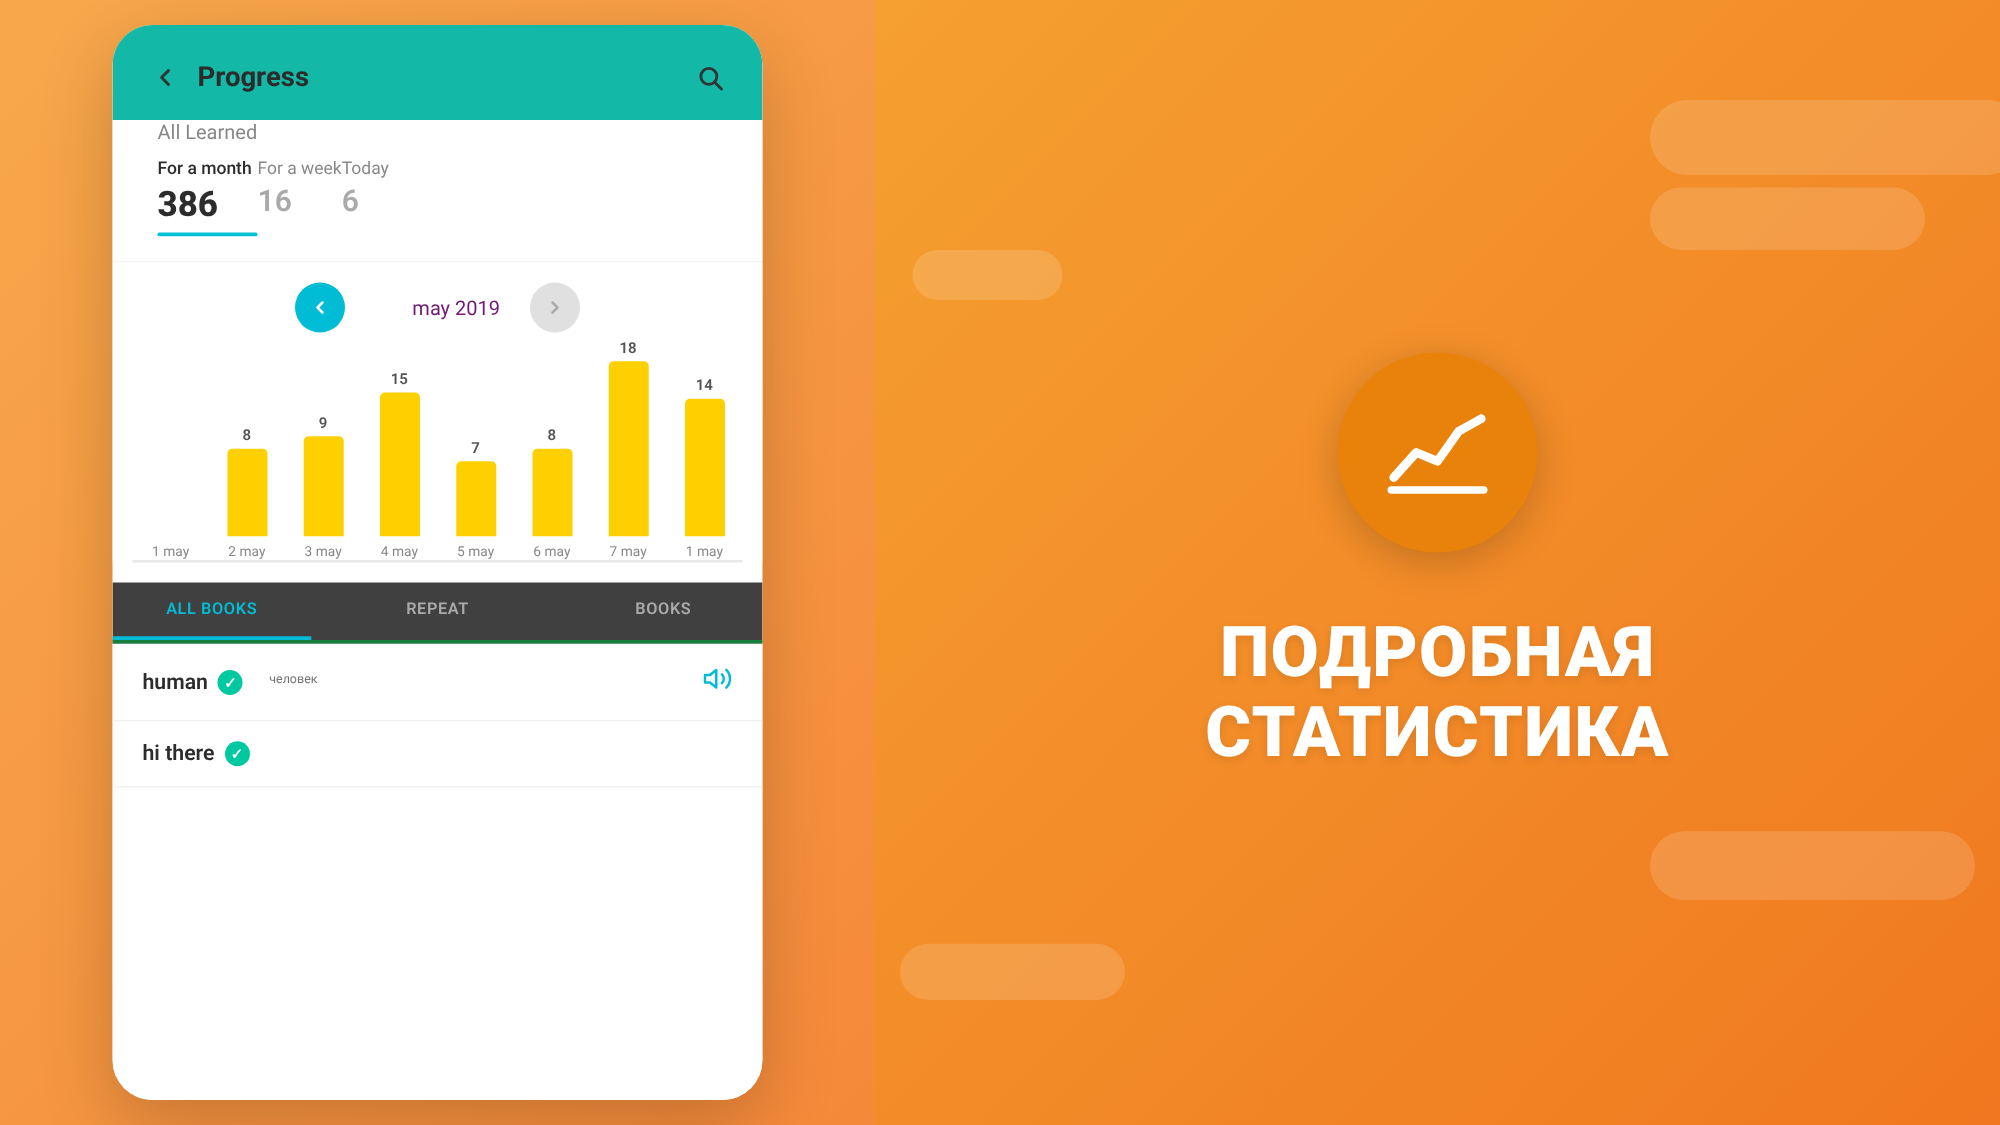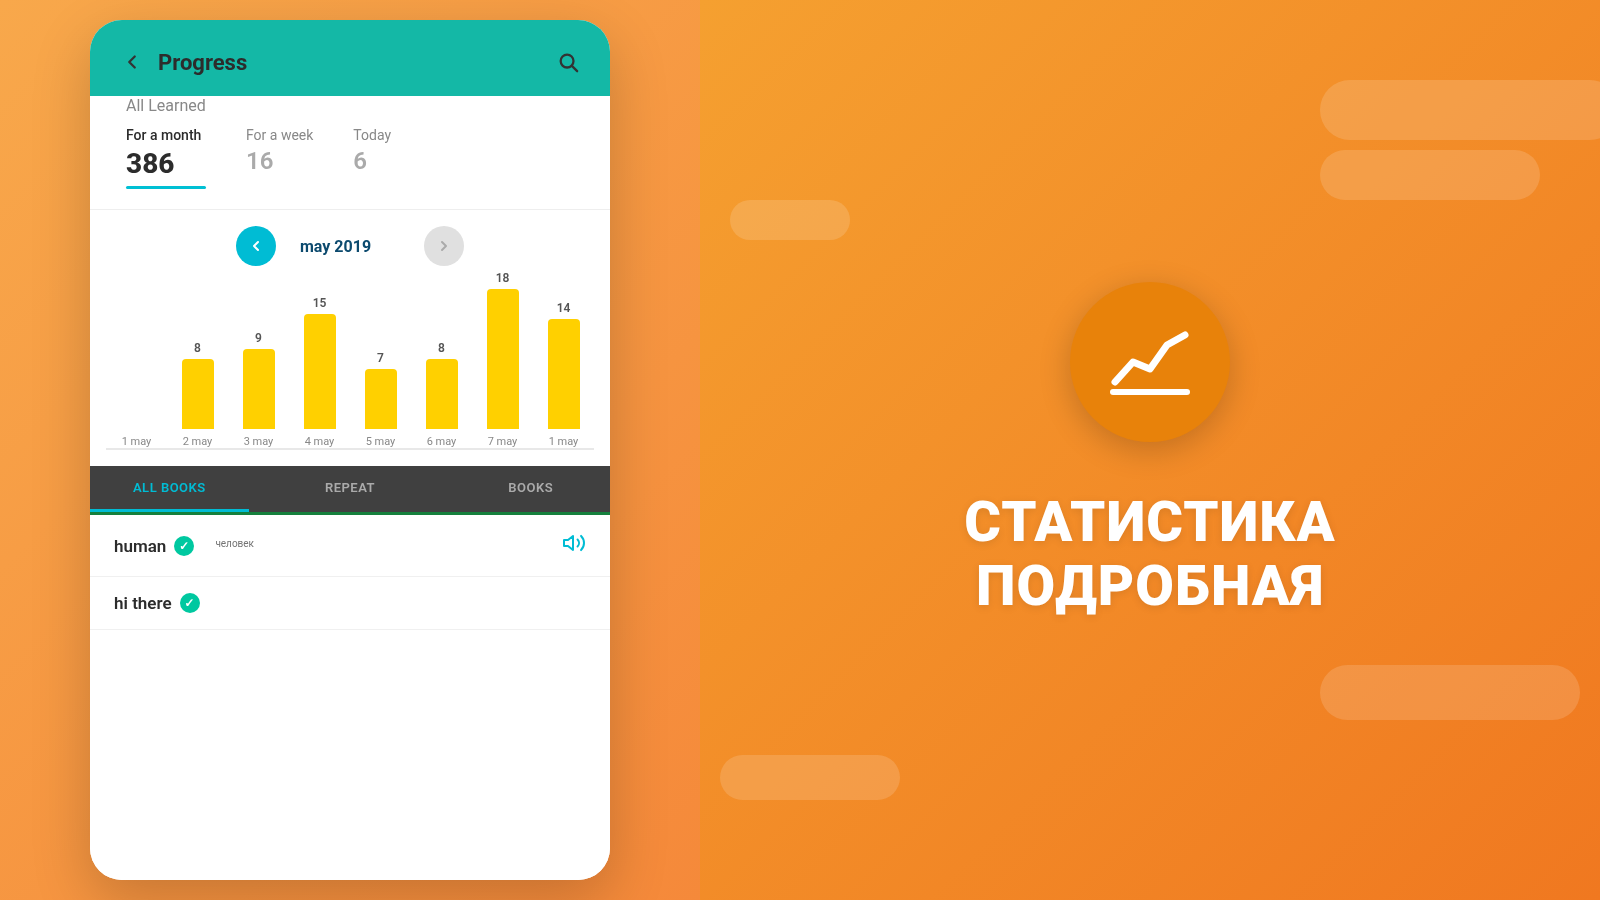--- a/index.html
+++ b/index.html
@@ -77,21 +77,20 @@
     .all-learned-label {
       font-size: 16px;
       color: #888;
       margin-bottom: 12px;
       font-weight: 400;
     }
 
     .stats-row {
       display: flex;
       align-items: flex-start;
-      gap: 40px;
       margin-bottom: 12px;
     }
 
     .stat-item {
       display: flex;
       flex-direction: column;
     }
 
     .stat-period {
       font-size: 14px;
@@ -157,24 +156,24 @@
       color: white;
     }
 
     .nav-btn.inactive {
       background: #e0e0e0;
       color: #aaa;
     }
 
     .month-label {
       font-size: 16px;
-      color: #0c4a6e;
-      font-weight: 700;
+      color: #701a75;
+      font-weight: 400;
       min-width: 100px;
-      text-align: left;
+      text-align: right;
     }
 
     
     .chart-area {
       padding: 8px 16px 0;
       background: #fff;
       flex: 0 0 auto;
     }
 
     .bars-container {
@@ -524,16 +523,16 @@
   <div class="stats-icon-circle">
     <svg viewBox="0 0 90 90" fill="none" xmlns="http://www.w3.org/2000/svg">
 
       <polyline points="10,65 28,45 45,52 62,28 80,18" stroke="white" stroke-width="7" stroke-linecap="round" stroke-linejoin="round" fill="none"></polyline>
 
       <line x1="8" y1="75" x2="82" y2="75" stroke="white" stroke-width="6" stroke-linecap="round"></line>
     </svg>
   </div>
 
   <div class="right-title">
+    <div>ПОДРОБНАЯ</div>
     <div>СТАТИСТИКА</div>
-    <div>ПОДРОБНАЯ</div>
   </div>
 </div>
 
 </body></html>

